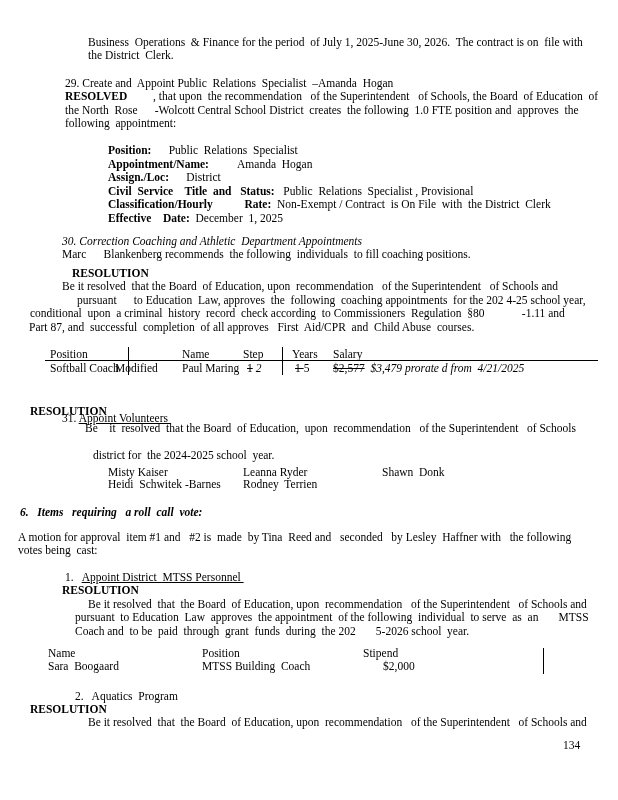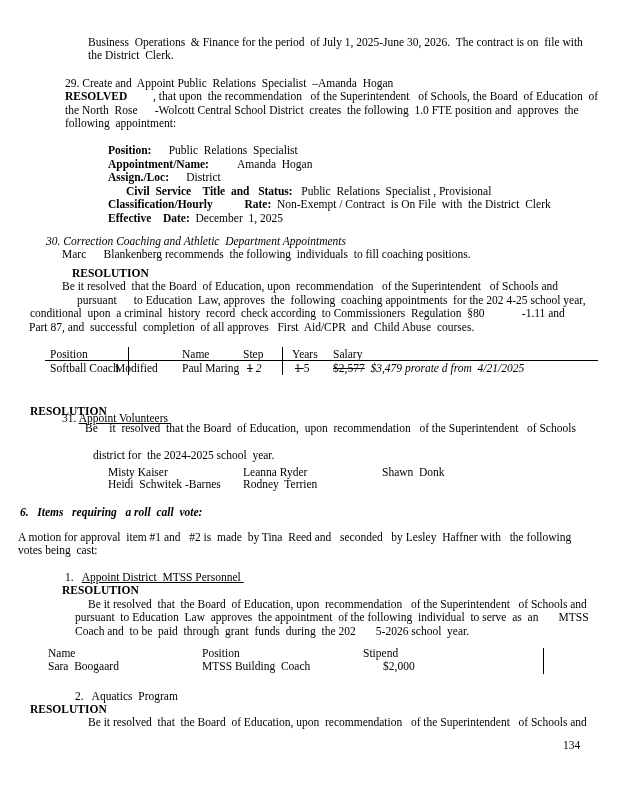--- a/index.html
+++ b/index.html
@@ -26,25 +26,25 @@
   <div class="line" style="left:88px; top:49px;">the District  Clerk.</div>
 
   <div class="line" style="left:65px; top:77px;">29. Create and  Appoint Public  Relations  Specialist  –Amanda  Hogan</div>
   <div class="line" style="left:65px; top:90px;"><span class="b">RESOLVED</span><span>         , that upon  the recommendation   of the Superintendent   of Schools, the Board  of Education  of</span></div>
   <div class="line" style="left:65px; top:104px;">the North  Rose      -Wolcott Central School District  creates  the following  1.0 FTE position and  approves  the</div>
   <div class="line" style="left:65px; top:117px;">following  appointment:</div>
 
   <div class="line" style="left:108px; top:144px;"><span class="b">Position:</span><span>      Public  Relations  Specialist</span></div>
   <div class="line" style="left:108px; top:158px;"><span class="b">Appointment/Name:</span><span>          Amanda  Hogan</span></div>
   <div class="line" style="left:108px; top:171px;"><span class="b">Assign./Loc:</span><span>      District</span></div>
-  <div class="line" style="left:108px; top:185px;margin-left:18px;"><span class="b">Civil  Service    Title  and   Status:</span><span>   Public  Relations  Specialist , Provisional</span></div>
+  <div class="line" style="left:108px; top:185px;"><span class="b">Civil  Service    Title  and   Status:</span><span>   Public  Relations  Specialist , Provisional</span></div>
   <div class="line" style="left:108px; top:198px;"><span class="b">Classification/Hourly           Rate:</span><span>  Non-Exempt / Contract  is On File  with  the District  Clerk</span></div>
   <div class="line" style="left:108px; top:212px;"><span class="b">Effective    Date:</span><span>  December  1, 2025</span></div>
 
-  <div class="line i" style="left:46px; top:235px;">30. Correction Coaching and Athletic  Department Appointments</div>
+  <div class="line i" style="left:62px; top:235px;">30. Correction Coaching and Athletic  Department Appointments</div>
   <div class="line" style="left:62px; top:248px;">Marc      Blankenberg recommends  the following  individuals  to fill coaching positions.</div>
   <div class="line b" style="left:72px; top:267px;">RESOLUTION</div>
   <div class="line" style="left:62px; top:280px;">Be it resolved  that the Board  of Education, upon  recommendation   of the Superintendent   of Schools and</div>
   <div class="line" style="left:77px; top:294px;">pursuant      to Education  Law, approves  the  following  coaching appointments  for the 202 4-25 school year,</div>
   <div class="line" style="left:30px; top:307px;">conditional  upon  a criminal  history  record  check according  to Commissioners  Regulation  §80             -1.11 and</div>
   <div class="line" style="left:29px; top:321px;">Part 87, and  successful  completion  of all approves   First  Aid/CPR  and  Child Abuse  courses.</div>
 
   <div>
     <div class="line" style="left:50px;  top:348px;">Position</div>
     <div class="line" style="left:182px; top:348px;">Name</div>

